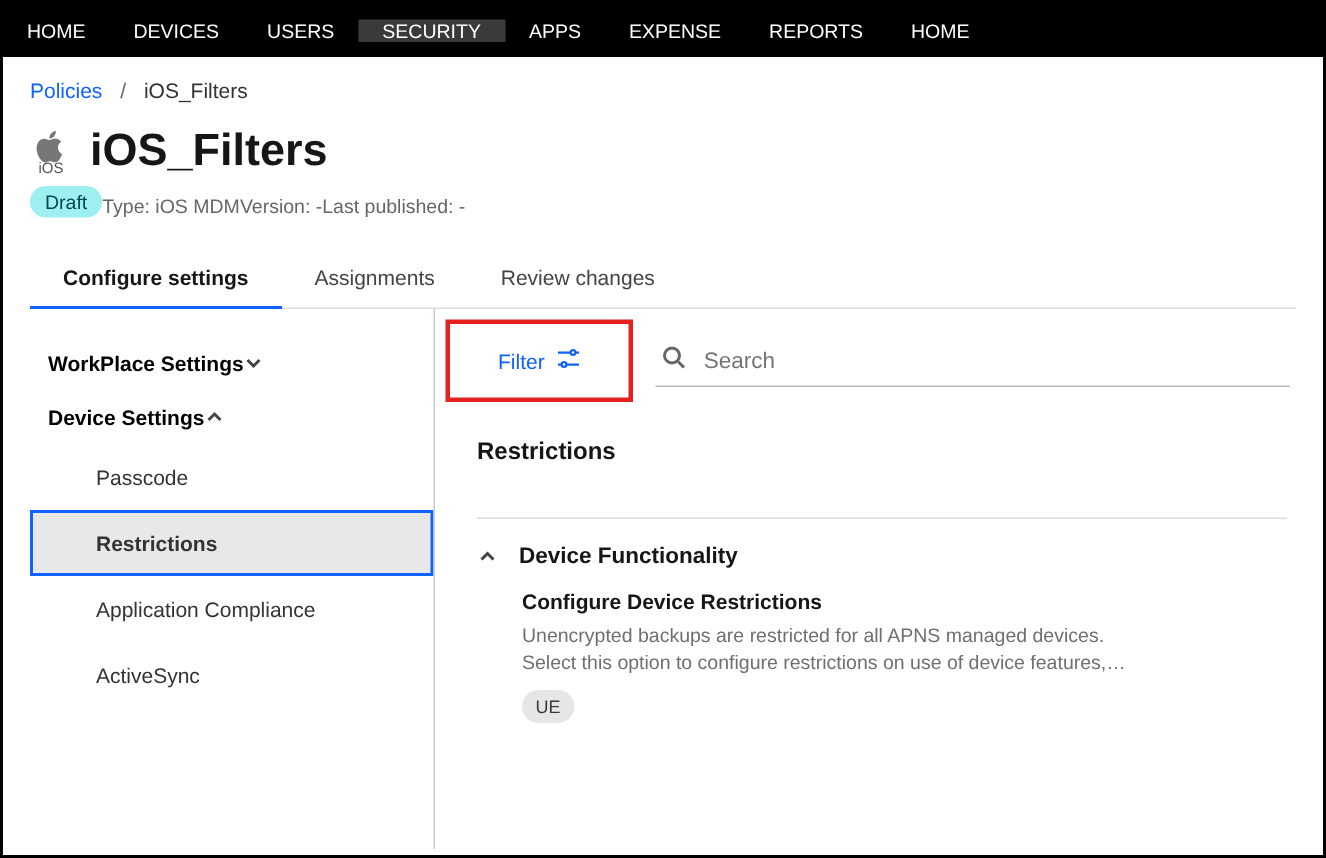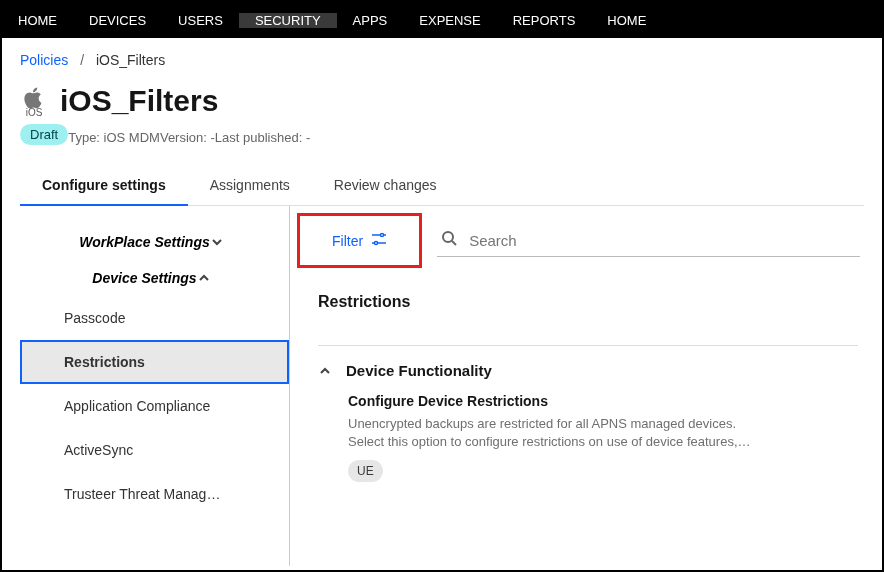--- a/index.html
+++ b/index.html
@@ -25,21 +25,21 @@
   .badge { background: #9ef0f0; color: #00454a; padding: 3px 10px; border-radius: 12px; font-size: 13px; }
   
   .tabs { display: flex; border-bottom: 1px solid #ddd; }
   .tab { padding: 10px 22px 12px 22px; font-size: 14px; color: #444; cursor: pointer; position: relative; }
   .tab.active { font-weight: 600; color: #161616; }
   .tab.active::after { content: ""; position: absolute; left: 0; right: 0; bottom: -1px; height: 2px; background: #0f62fe; }
   
   .workspace { display: flex; height: 360px; }
   
   .sidebar { width: 270px; border-right: 1px solid #ccc; padding-top: 18px; overflow: hidden; }
-  .sidebar-group { display: flex; align-items: center; justify-content: center; padding: 10px 18px 10px 12px; font-size: 14px; font-weight: 600; cursor: pointer; font-style: italic; }
+  .sidebar-group { display: flex; align-items: center; justify-content: flex-start; padding: 10px 18px 10px 12px; font-size: 14px; font-weight: 600; cursor: pointer; }
   .chevron { width: 14px; height: 14px; display: inline-flex; align-items: center; justify-content: center; }
   .chevron svg { width: 12px; height: 12px; stroke: #444; stroke-width: 2; fill: none; }
   .sidebar-item { padding: 14px 18px 14px 44px; font-size: 14px; color: #333; cursor: pointer; }
   .sidebar-item.selected { background: #e8e8e8; border: 2px solid #0f62fe; font-weight: 600; padding: 12px 16px 12px 42px; }
   
   .main { flex: 1; display: flex; flex-direction: column; }
   .searchbar { display: flex; align-items: center; padding: 16px 0 16px 0; }
   .filter-btn { 
     display: flex; align-items: flex-end; gap: 8px; color: #0f62fe; 
     font-size: 14px; padding: 10px 26px; cursor: pointer;
@@ -124,21 +124,20 @@
         <span class="chevron">
           <svg viewBox="0 0 12 12">
               <polyline points="2,8 6,4 10,8"></polyline>
             </svg>
         </span>
       </div>
       <div class="sidebar-item">Passcode</div>
       <div class="sidebar-item selected">Restrictions</div>
       <div class="sidebar-item">Application Compliance</div>
       <div class="sidebar-item">ActiveSync</div>
-      <div class="sidebar-item">Trusteer Threat Manag…</div>
     </div>
 
     <div class="main">
       <div class="searchbar">
         <div class="filter-btn">
           <span>Filter</span>
           <span class="filter-icon">
             <svg viewBox="0 0 16 14">
               <line x1="1" y1="3" x2="15" y2="3"></line>
               <circle cx="11" cy="3" r="1.6" fill="#fff"></circle>

